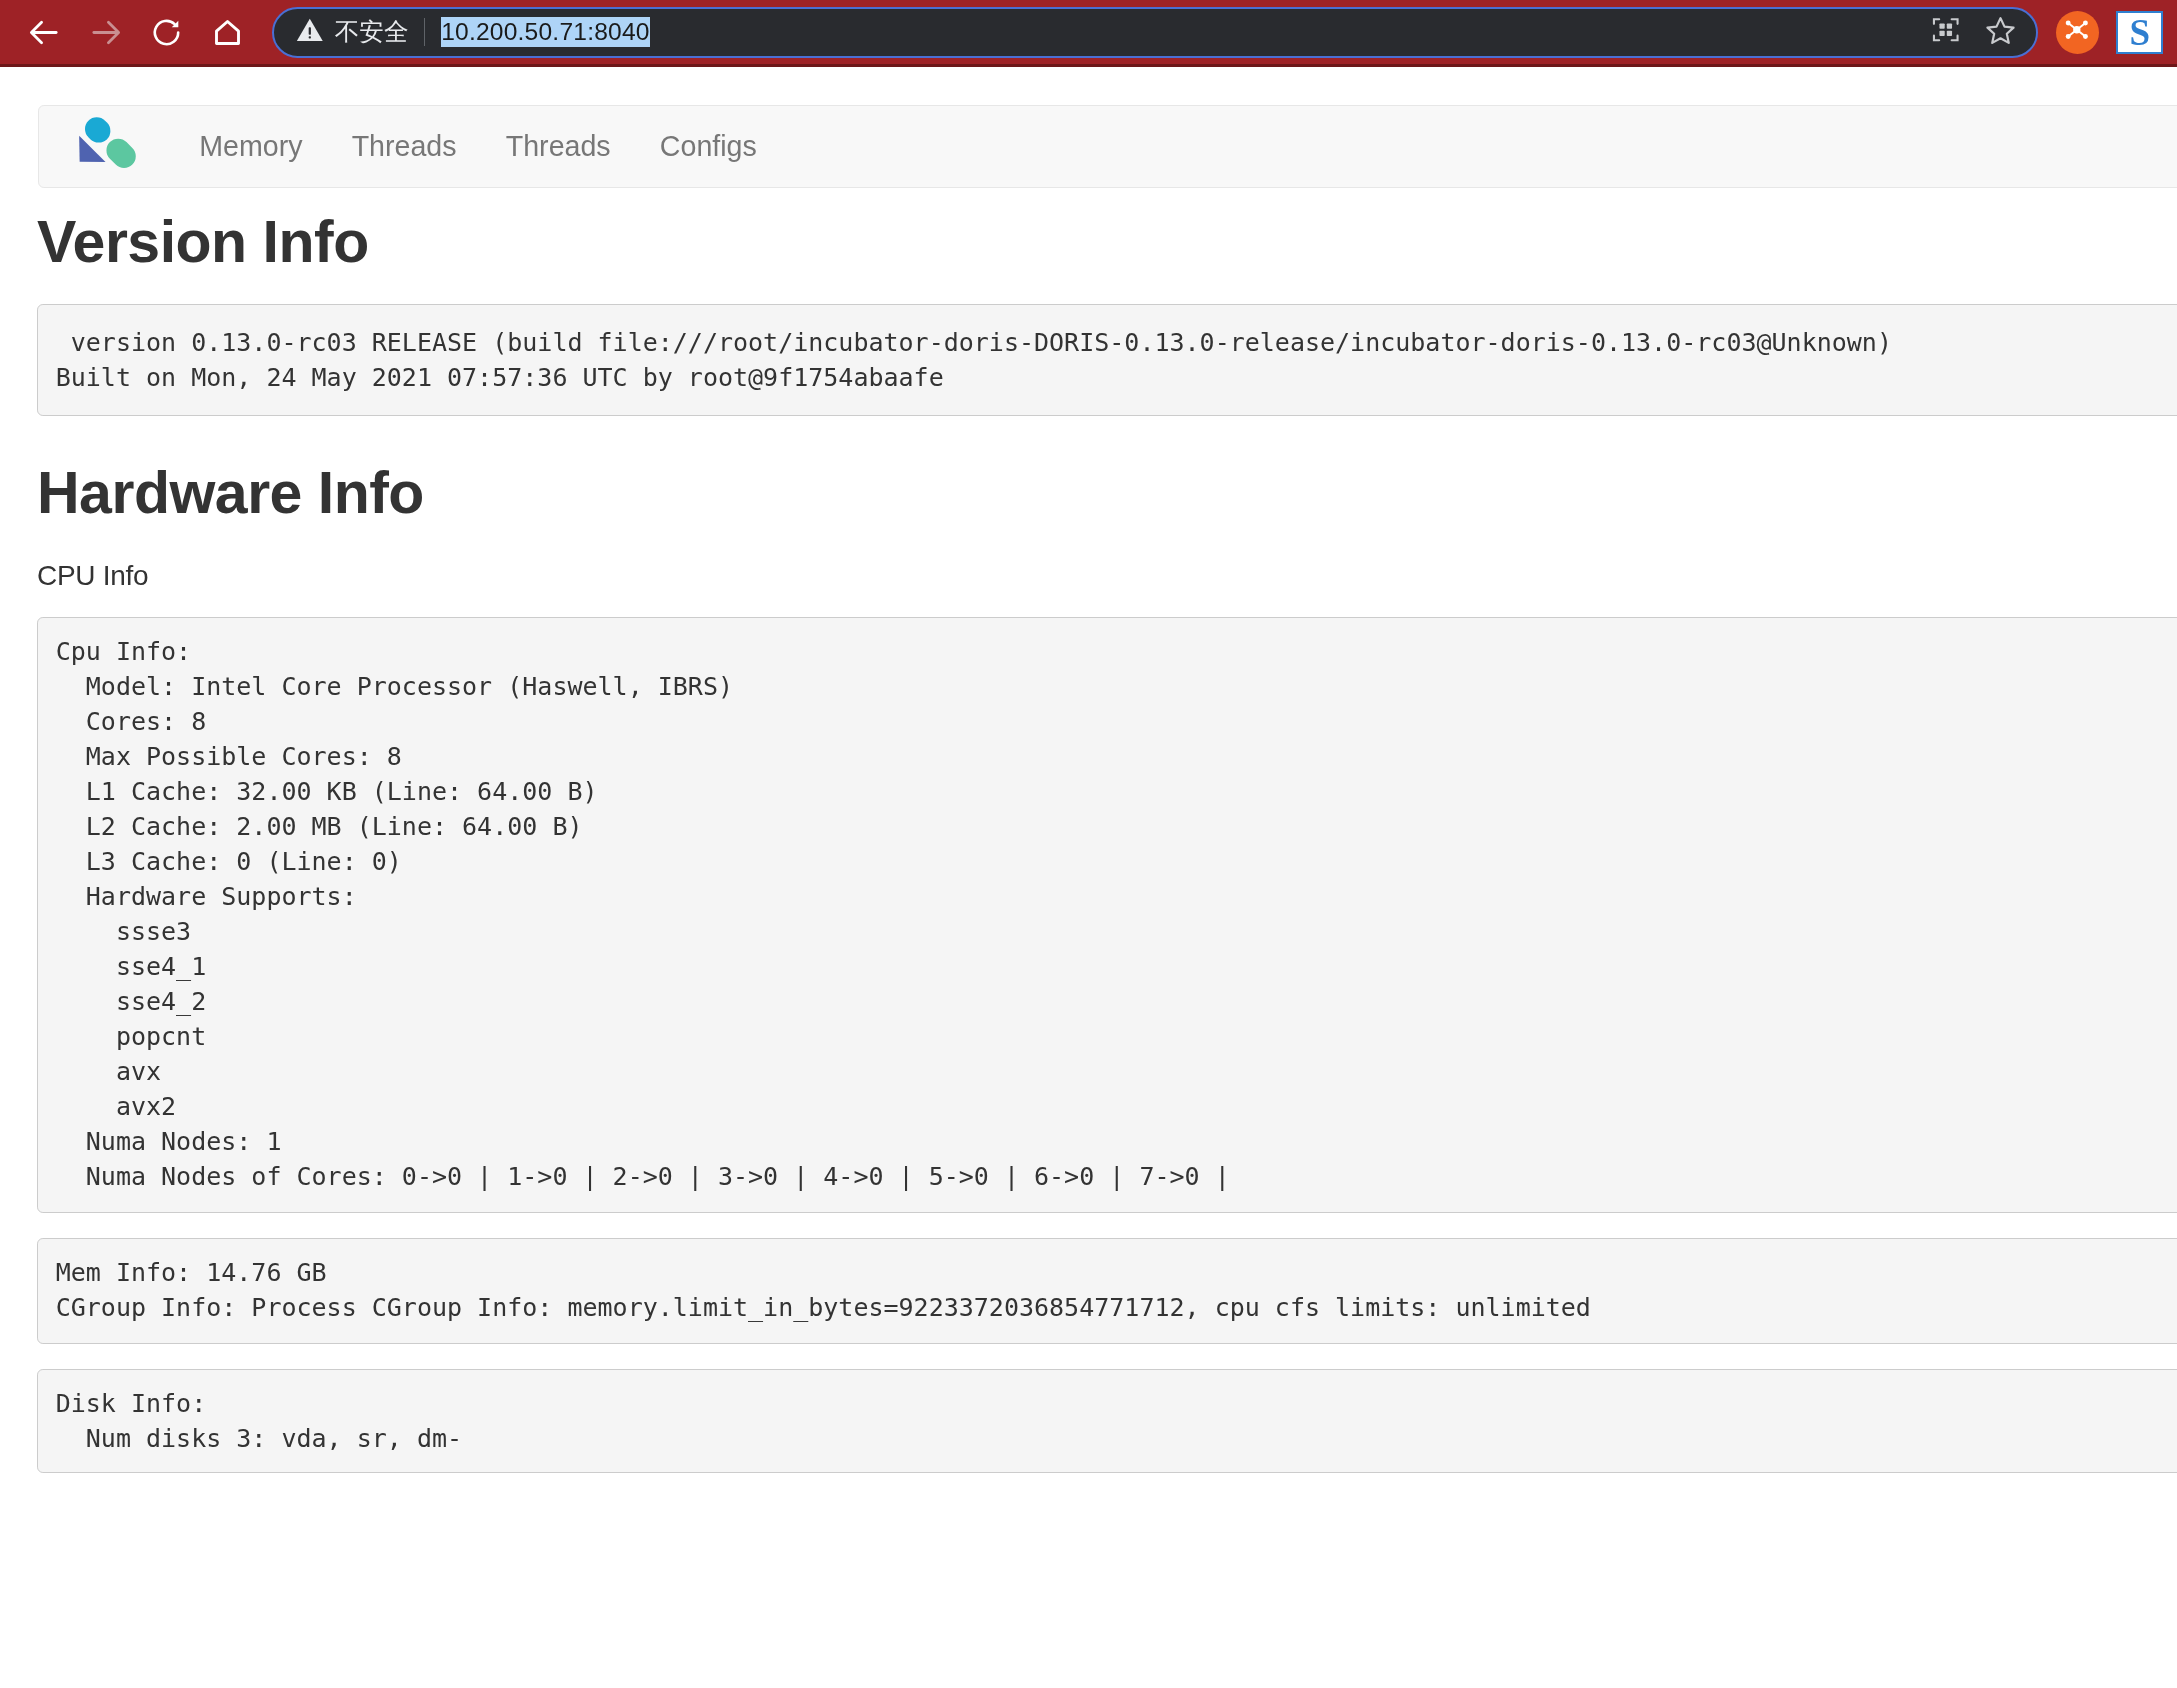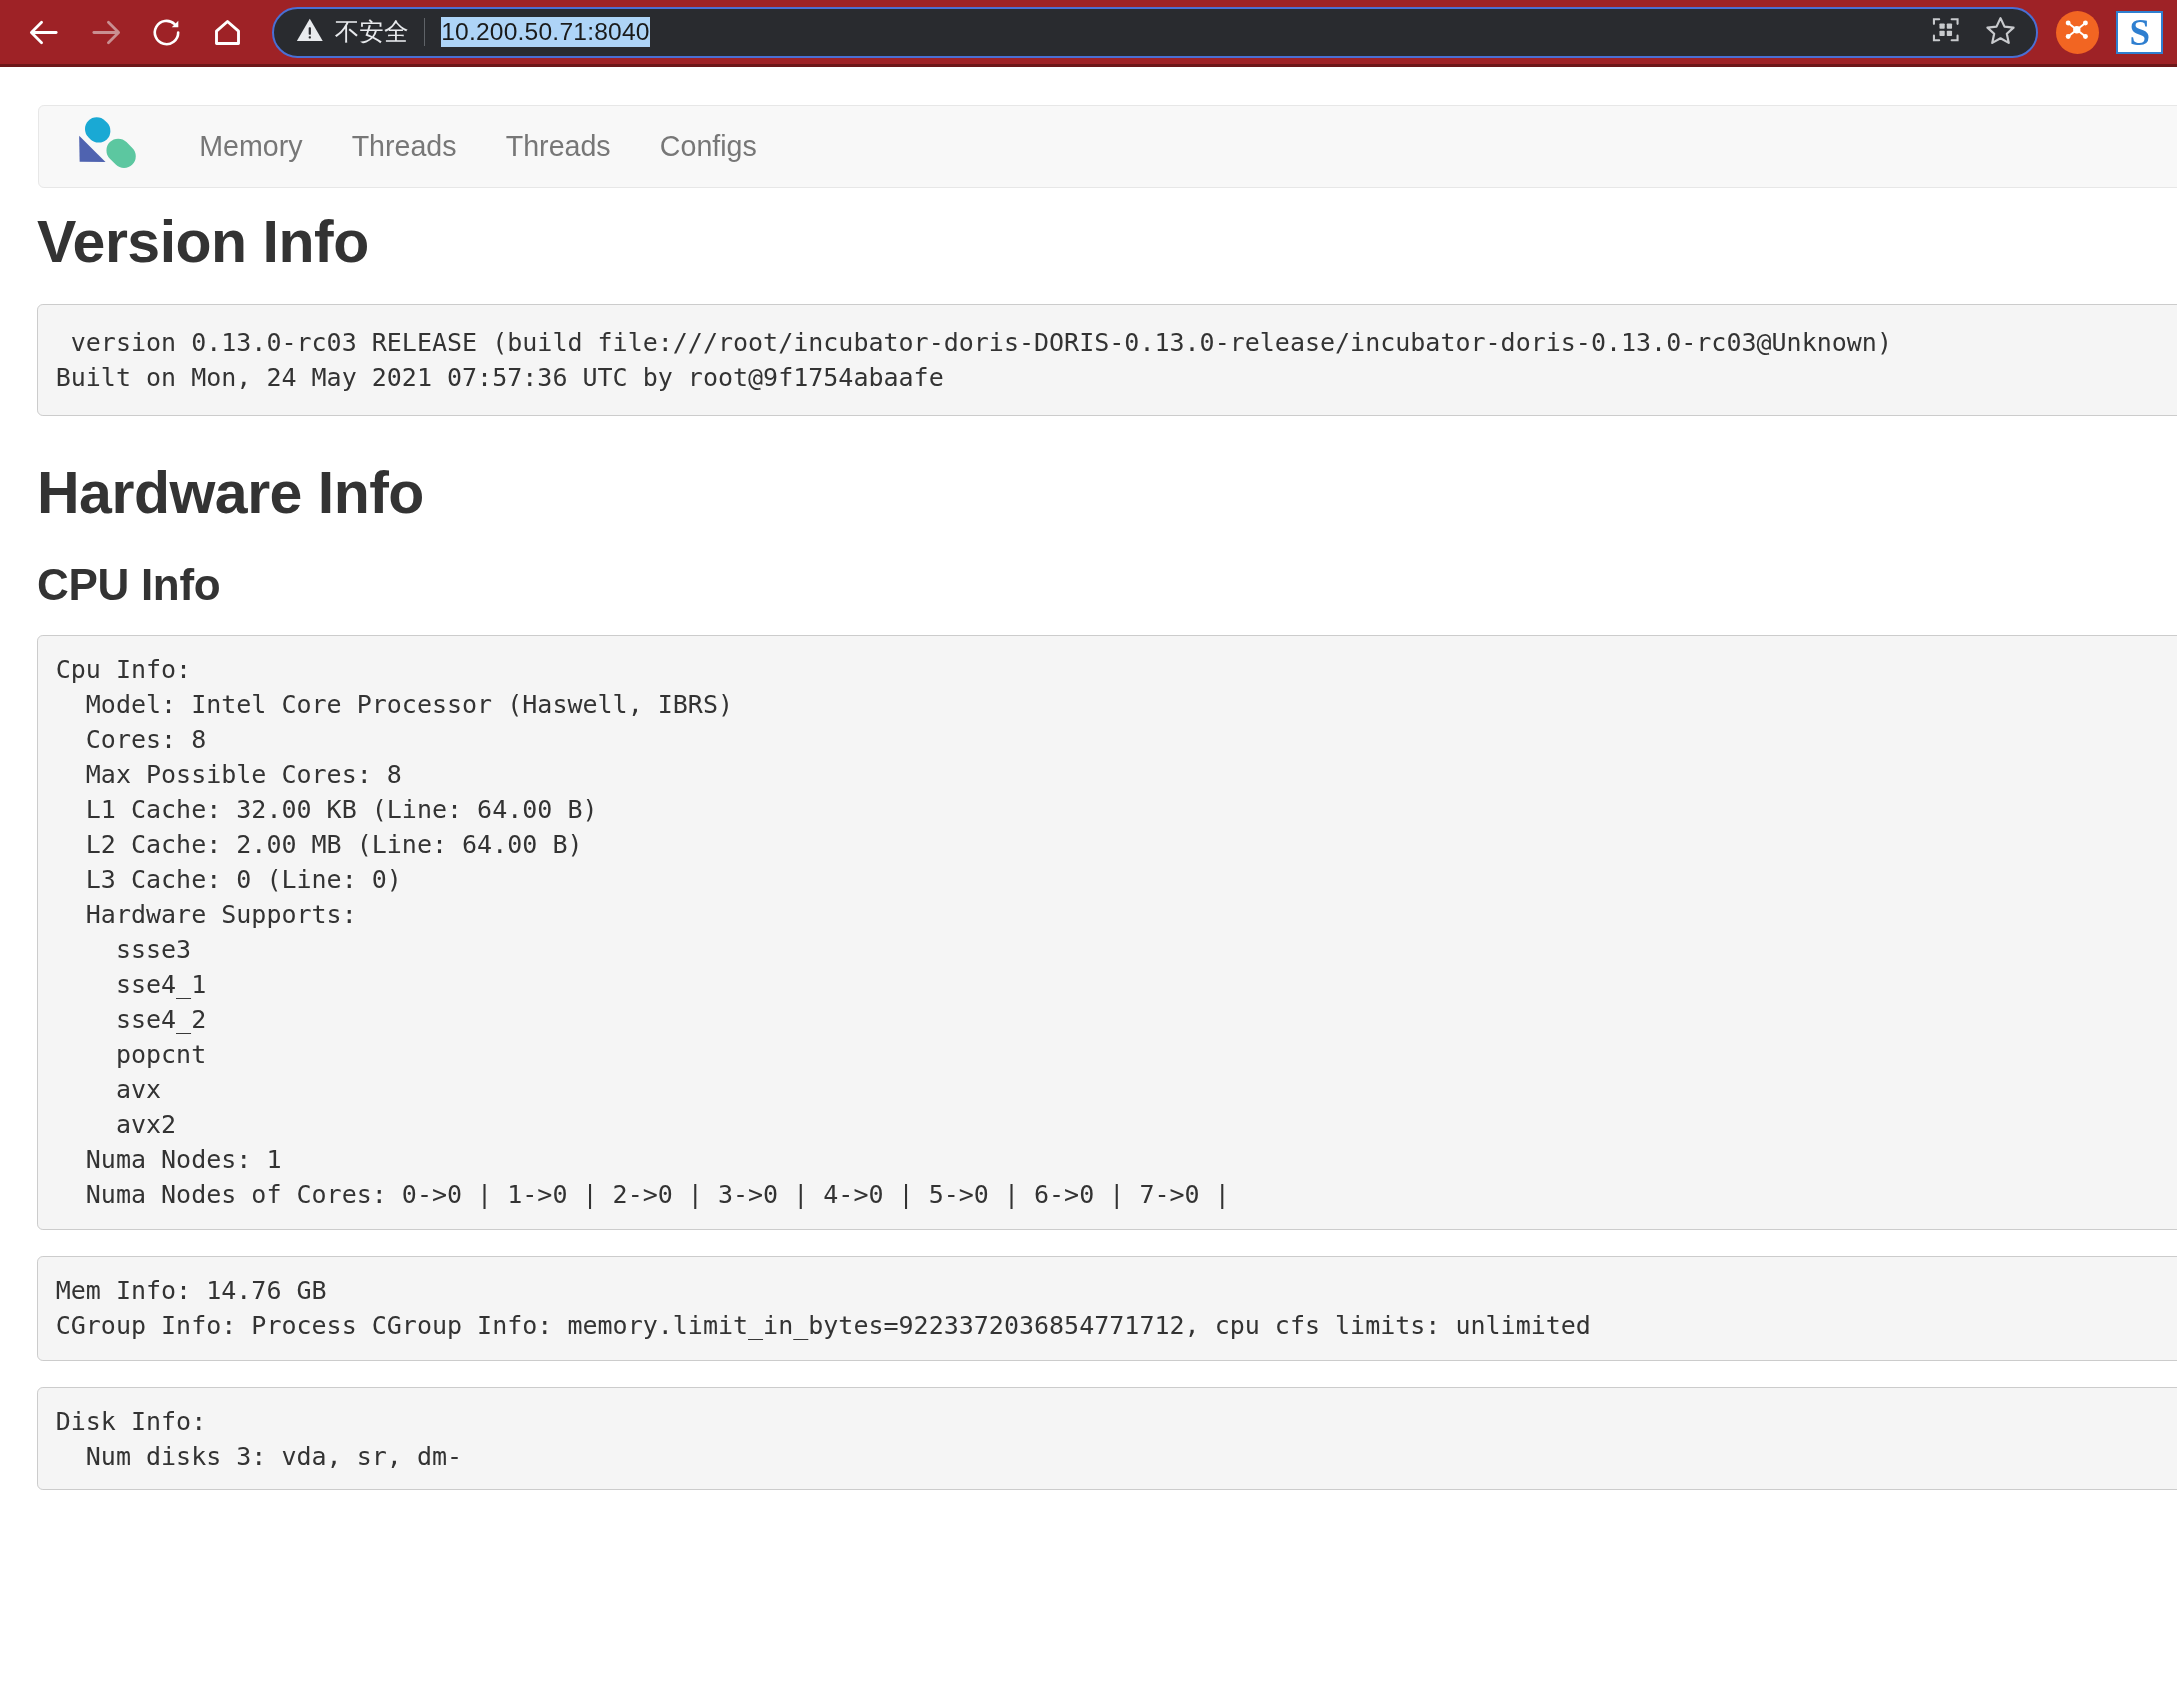--- a/index.html
+++ b/index.html
@@ -139,22 +139,22 @@
 
   h1.section-title {
     font-size: 59px;
     font-weight: bold;
     color: #333333;
     margin: 45px 0 0 37px;
     letter-spacing: -0.5px;
     line-height: 1.1;
   }
   h2.section-title {
-    font-size: 44px;
-    font-weight: bold;
+    font-size: 28px;
+    font-weight: normal;
     color: #333333;
     margin: 35px 0 0 37px;
     letter-spacing: -0.3px;
     line-height: 1.1;
   }
   h1#version-heading { margin-top: 22px; }
 
   pre.code-block {
     margin: 25.6px 0 0 37px;
     width: 2226px;

